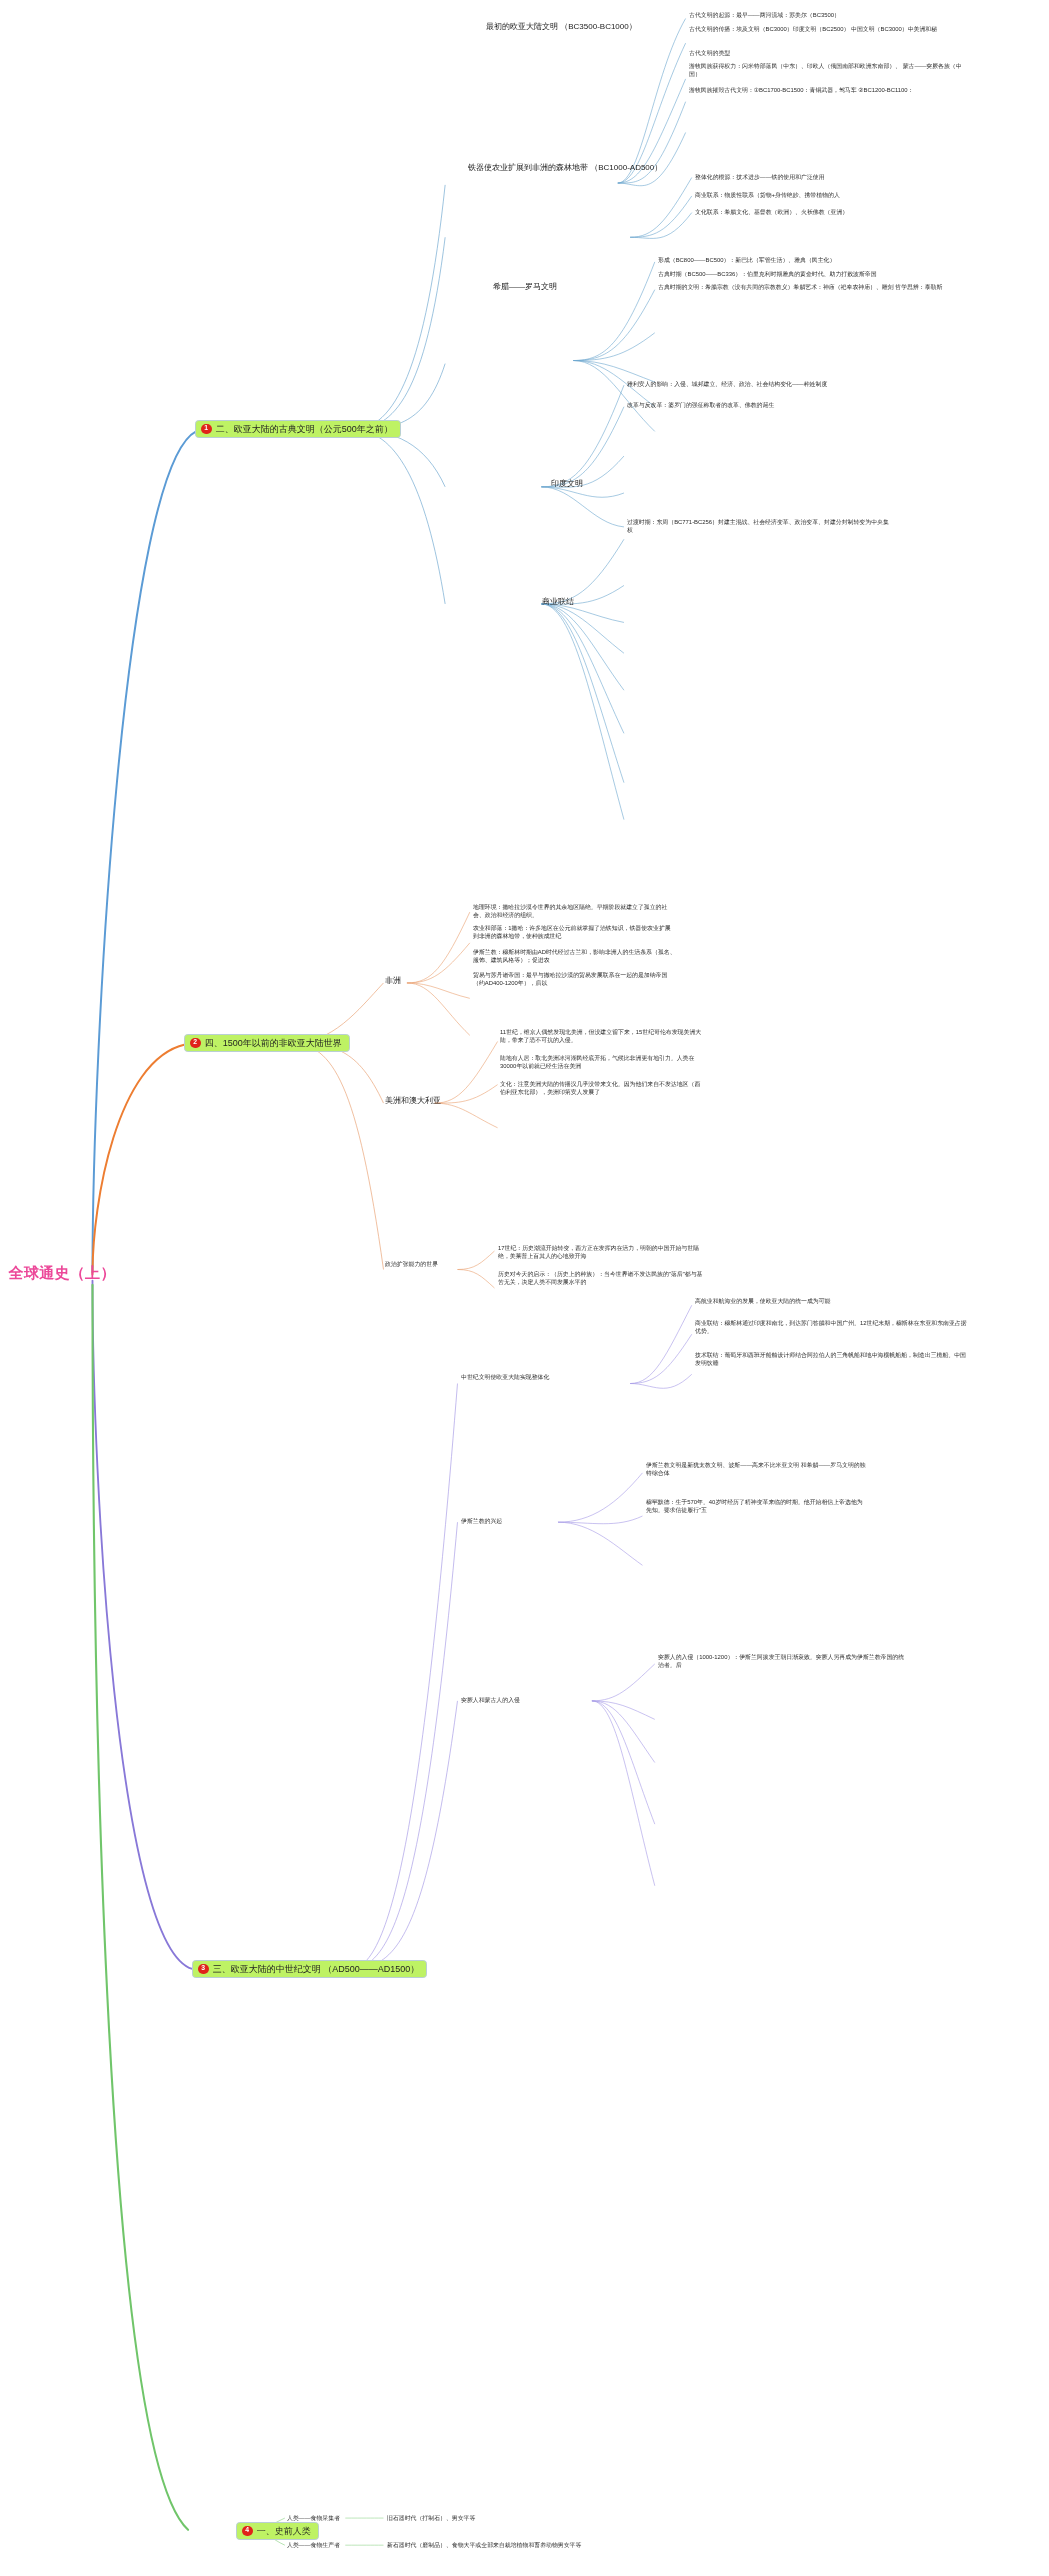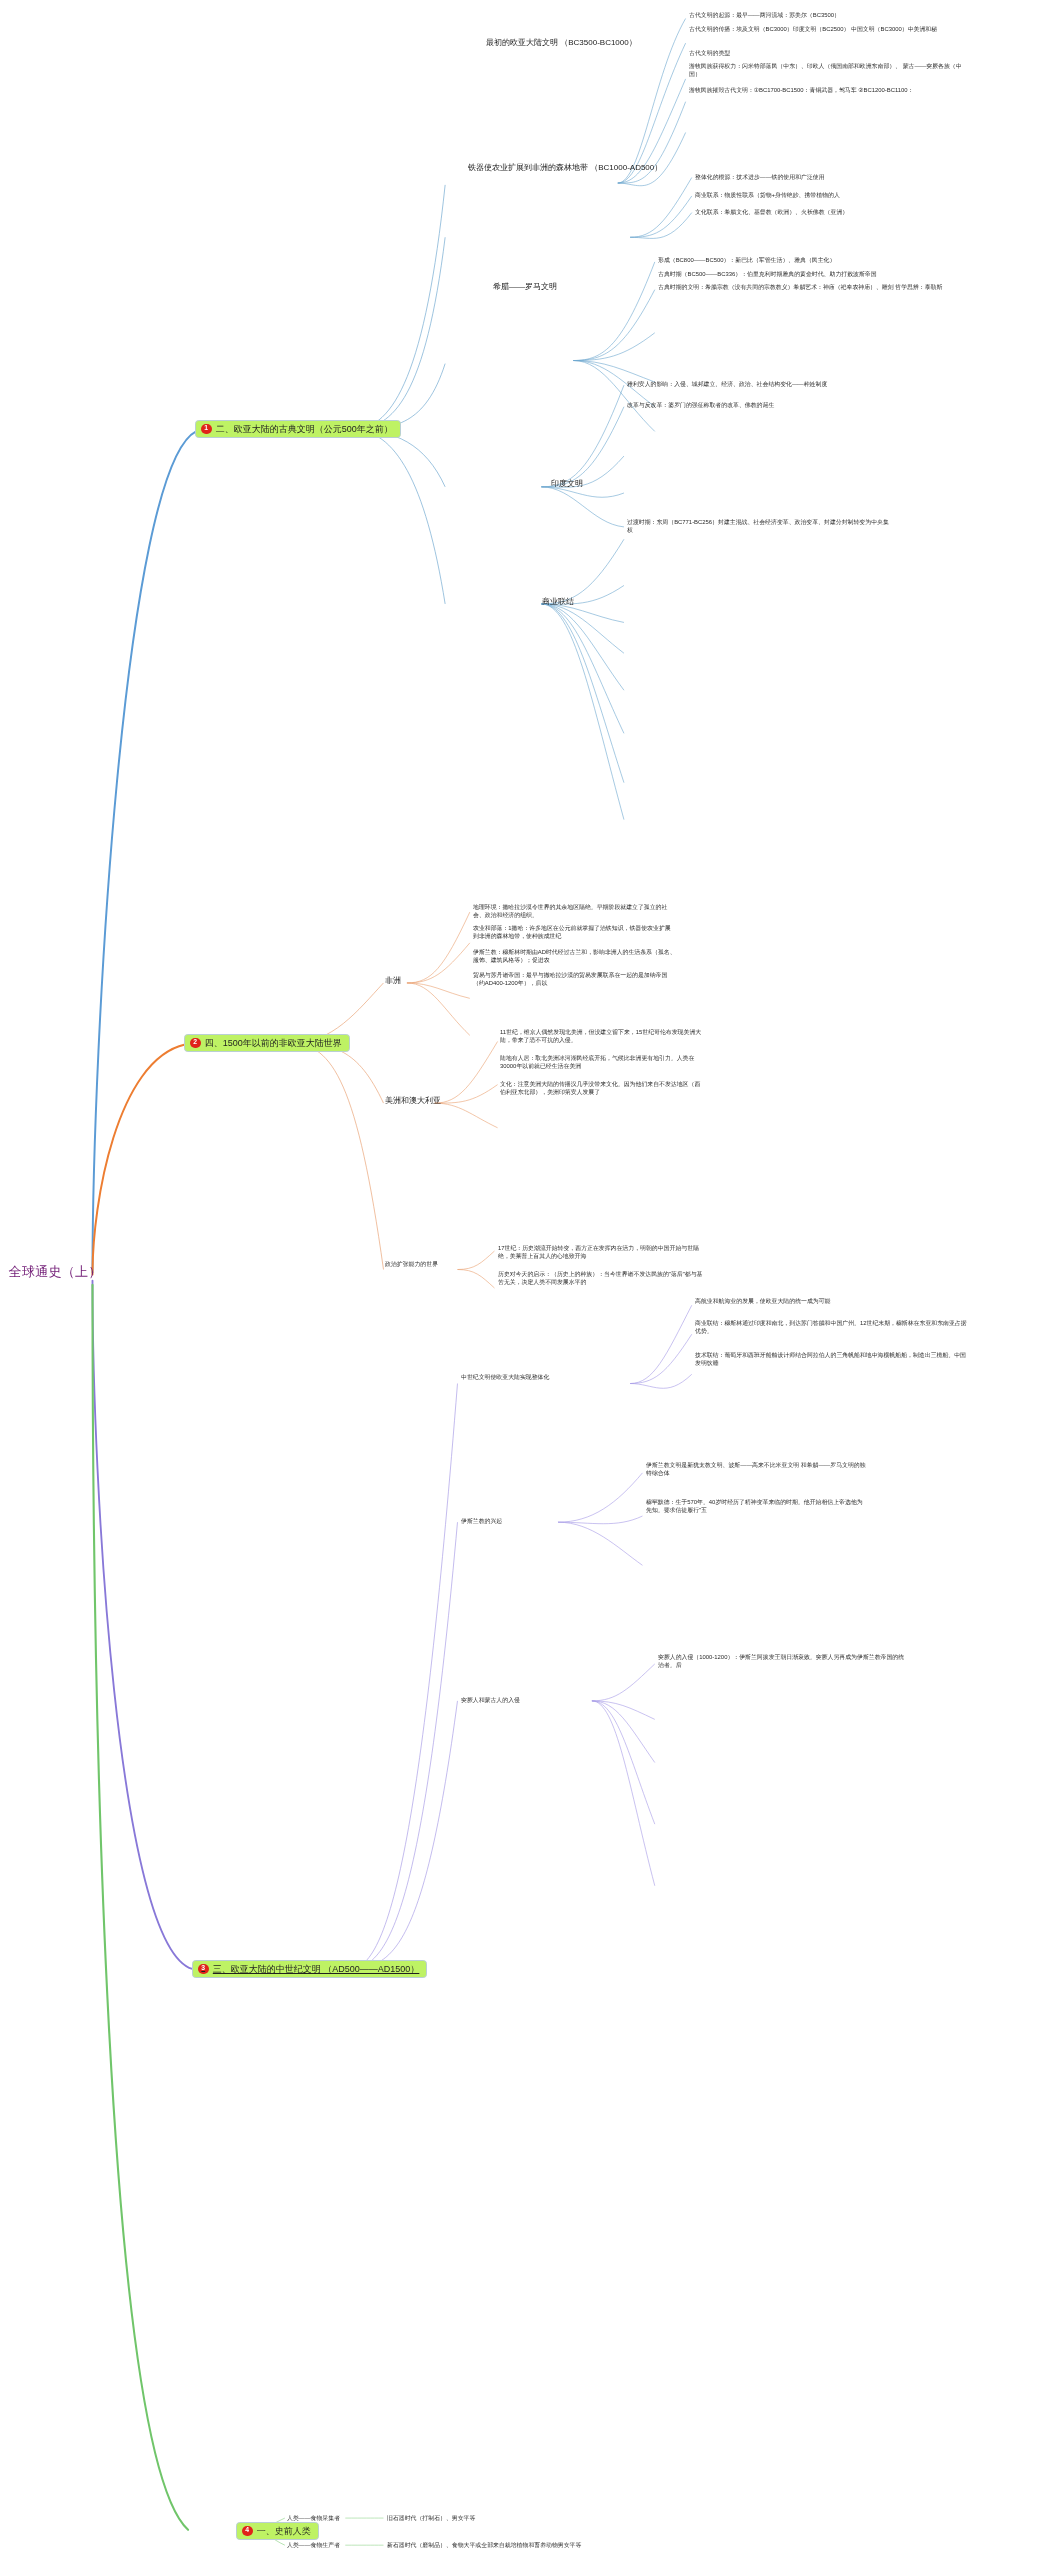--- a/index.html
+++ b/index.html
@@ -11,22 +11,22 @@
     position:relative;
     overflow:hidden;
   }
   #canvas { position:absolute; inset:0; width:1050px; height:2576px; }
   svg.links { position:absolute; left:0; top:0; width:1050px; height:2576px; pointer-events:none; }
 
   .node { position:absolute; }
 
   
   .root-node {
-    font-size:13px; font-weight:normal; letter-spacing:0.3px;
-    color:#701a75; white-space:nowrap; line-height:1.1;
+    font-size:15px; font-weight:bold; letter-spacing:0.3px;
+    color:#ec4899; white-space:nowrap; line-height:1.1;
   }
 
   
   .l1 {
     display:flex; align-items:center; gap:4.3px;
     border:0.6px solid #b9cfd4; border-radius:3.7px;
     background:#bef264;
     padding:2.5px 6.8px 3.1px 5px;
     white-space:nowrap;
     font-size:9px; line-height:1.2;
@@ -178,21 +178,21 @@
     </g>
   </svg>
 
   <div class="node root-node" style="left:8.6px; top:1265px;">全球通史（上）</div>
 
   <div class="node l1" style="left:195px; top:420px;">
     <span class="badge">1</span>
     <span>二、欧亚大陆的古典文明（公元500年之前）</span>
   </div>
 
-  <div class="node l2" style="left:486px; top:38px;">最初的欧亚大陆文明 （BC3500-BC1000）</div>
+  <div class="node l2" style="left:486px; top:22px;">最初的欧亚大陆文明 （BC3500-BC1000）</div>
   <div class="node l3" style="left:689px; top:11px; width:280px;">古代文明的起源：最早——两河流域：苏美尔（BC3500）</div>
   <div class="node l3" style="left:689px; top:25px; width:283px;">古代文明的传播：埃及文明（BC3000）印度文明（BC2500） 中国文明（BC3000）中美洲和秘</div>
   <div class="node l3" style="left:689px; top:49px; width:280px;">古代文明的类型</div>
   <div class="node l3" style="left:689px; top:62px; width:283px;">游牧民族获得权力：闪米特部落民（中东）、印欧人（俄国南部和欧洲东南部）、 蒙古——突厥各族（中国）</div>
   <div class="node l3" style="left:689px; top:86px; width:283px;">游牧民族摧毁古代文明：①BC1700-BC1500：青铜武器，驾马车 ②BC1200-BC1100：</div>
 
   <div class="node l2" style="left:468px; top:163px;">铁器使农业扩展到非洲的森林地带 （BC1000-AD500）</div>
   <div class="node l3" style="left:695px; top:173px; width:277px;">整体化的根源：技术进步——铁的使用和广泛使用</div>
   <div class="node l3" style="left:695px; top:191px; width:280px;">商业联系：物质性联系（货物+身传绝妙、携带植物的人</div>
   <div class="node l3" style="left:695px; top:208px; width:277px;">文化联系：希腊文化、基督教（欧洲）、火袄佛教（亚洲）</div>
@@ -222,21 +222,21 @@
 
   <div class="node l2" style="left:385px; top:1096px;">美洲和澳大利亚</div>
   <div class="node l3" style="left:500px; top:1028px; width:206px;">11世纪，维京人偶然发现北美洲，但没建立留下来，15世纪哥伦布发现美洲大陆，带来了恐不可抗的入侵。</div>
   <div class="node l3" style="left:500px; top:1054px; width:206px;">陆地有人居：取北美洲冰河湖民经底开拓，气候比非洲更有地引力。人类在30000年以前就已经生活在美洲</div>
   <div class="node l3" style="left:500px; top:1080px; width:206px;">文化：注意美洲大陆的传播汉几乎没带来文化。因为他们来自不发达地区（西伯利亚东北部），美洲印第安人发展了</div>
 
   <div class="node l3" style="left:385px; top:1260px; width:77px;">政治扩张能力的世界</div>
   <div class="node l3" style="left:498px; top:1244px; width:206px;">17世纪：历史潮流开始转变，西方正在发挥内在活力，明朝的中国开始与世隔绝，美莱普上百其人的心地致开海</div>
   <div class="node l3" style="left:498px; top:1270px; width:206px;">历史对今天的启示：（历史上的种族）：当今世界诸不发达民族的"落后"都与基苦无关，决定人类不同发展水平的</div>
 
-  <div class="node l1" style="left:192px; top:1960px;text-decoration:underline;">
+  <div class="node l1" style="left:192px; top:1960px;">
     <span class="badge">3</span>
     <span>三、欧亚大陆的中世纪文明 （AD500——AD1500）</span>
   </div>
 
   <div class="node l3" style="left:461px; top:1373px; width:108px;">中世纪文明使欧亚大陆实现整体化</div>
   <div class="node l3" style="left:695px; top:1297px; width:271px;">高航业和航海业的发展，使欧亚大陆的统一成为可能</div>
   <div class="node l3" style="left:695px; top:1319px; width:274px;">商业联结：穆斯林通过印度和南北，到达苏门答腊和中国广州。12世纪末期，穆斯林在东亚和东南亚占据优势。</div>
   <div class="node l3" style="left:695px; top:1351px; width:274px;">技术联结：葡萄牙和西班牙船舶设计师结合阿拉伯人的三角帆船和地中海横帆船船，制造出三桅船。中国发明饮睡</div>
 
   <div class="node l3" style="left:461px; top:1517px; width:92px;">伊斯兰教的兴起</div>

